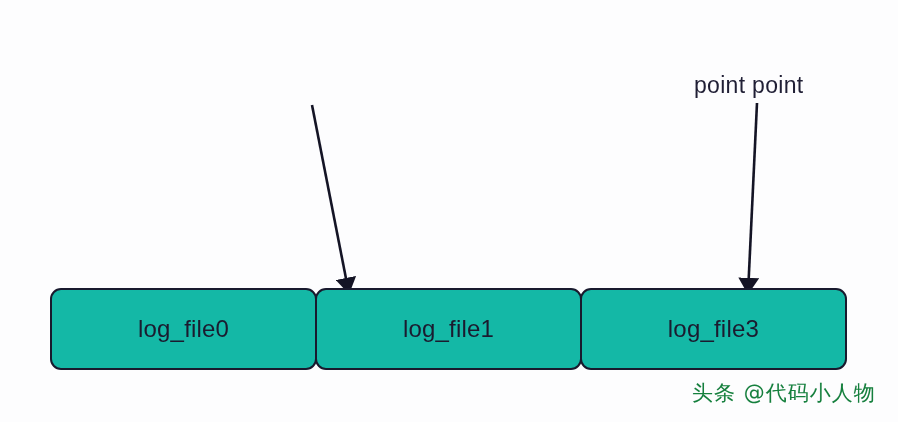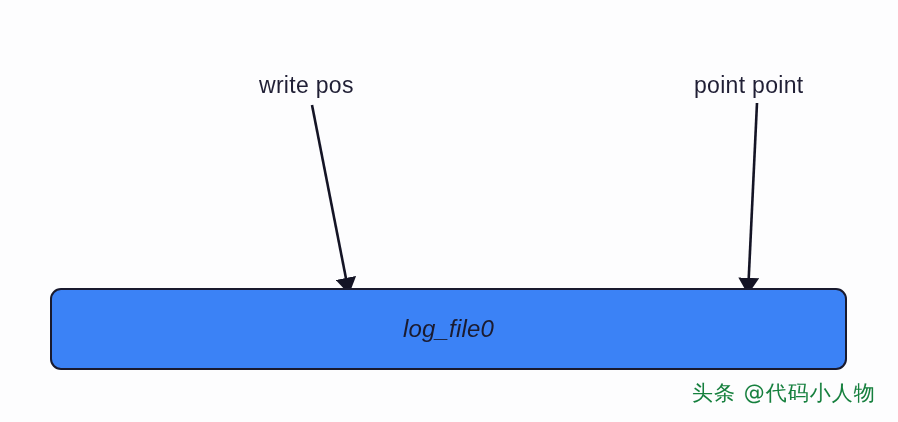--- a/index.html
+++ b/index.html
@@ -24,29 +24,28 @@
     position: absolute;
     left: 50px;
     top: 288px;
     width: 797px;
     height: 82px;
     display: flex;
   }
   .log-box {
     flex: 1 1 0;
     position: relative;
-    background: #3b82f6;
+    background: #14b8a6;
     border: 2.2px solid #191a2e;
     border-radius: 11px;
     display: flex;
     align-items: center;
     justify-content: center;
     box-sizing: border-box;
     margin-right: -2.2px;
-    font-style: italic;
   }
   .log-box:last-child { margin-right: 0; }
   .log-box-label {
     font-size: 24px;
     color: #1b1b2f;
     letter-spacing: 0.2px;
     font-family: "Liberation Sans", sans-serif;
     white-space: nowrap;
   }
   
@@ -79,35 +78,40 @@
     white-space: nowrap;
     text-shadow: 1px 1px 0 #ffffff, -0.5px -0.5px 0 #e8e8ee;
     font-family: "DejaVu Sans", sans-serif;
   }
 </style>
 </head>
 <body>
 
 <div id="canvas">
 
-  <div class="annot-label" id="write-pos-label">write pos</div>
 
   <div class="annot-label" id="check-point-label">point point</div>
 
   <svg id="arrows" viewBox="0 0 898 422" width="898" height="422">
     <defs>
       <marker id="arrowhead" markerWidth="7" markerHeight="8" refX="1.2" refY="4" orient="auto" markerUnits="strokeWidth">
         <path d="M0,0 L0,8 L6.4,4 z" fill="#141425"></path>
       </marker>
     </defs>
     <line x1="312" y1="105" x2="346.5" y2="281" stroke="#141425" stroke-width="2.6" marker-end="url(#arrowhead)"></line>
     <line x1="757" y1="103" x2="748.6" y2="281" stroke="#141425" stroke-width="2.6" marker-end="url(#arrowhead)"></line>
   </svg>
 
   <div class="box-row">
     <div class="log-box">
       <span class="log-box-label">log_file0</span>
     </div>
+    <div class="log-box">
+      <span class="log-box-label">log_file1</span>
+    </div>
+    <div class="log-box">
+      <span class="log-box-label">log_file3</span>
+    </div>
   </div>
 
   <div id="watermark">头条 @代码小人物</div>
 
 </div>
 
 </body></html>

